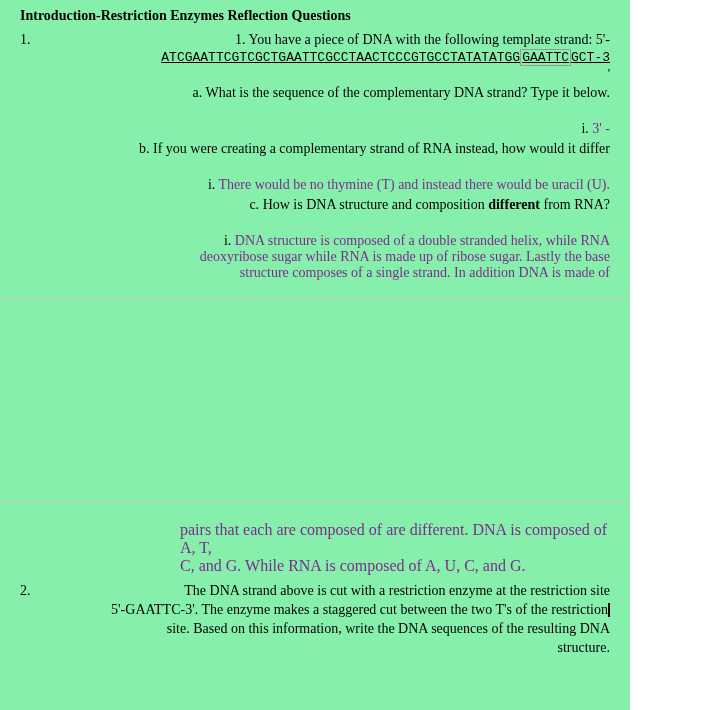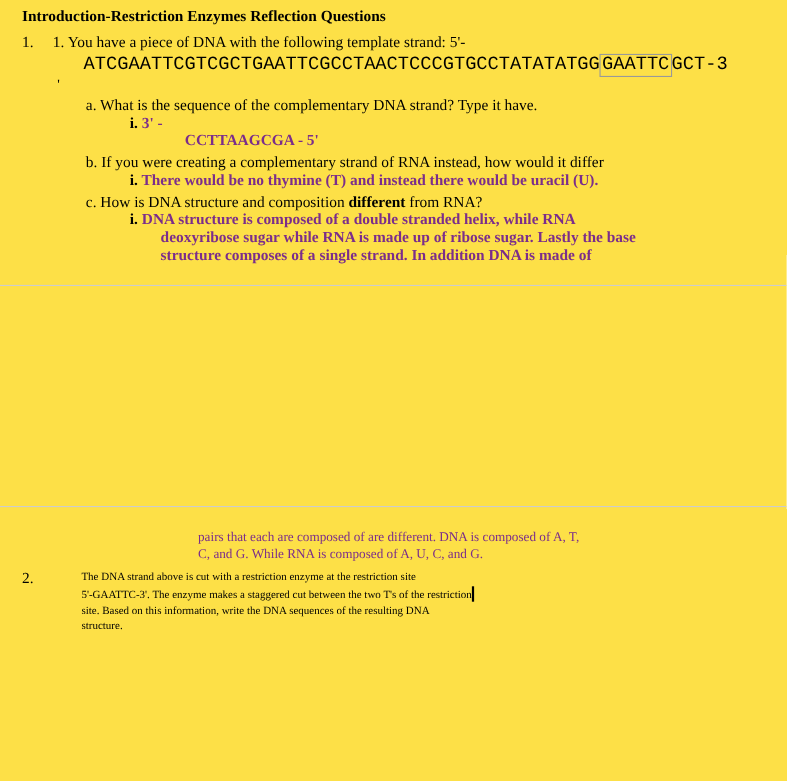--- a/index.html
+++ b/index.html
@@ -12,42 +12,43 @@
       font-family: "Times New Roman", Times, serif;
       font-size: 14px;
       background: #fff;
       color: #000;
       width: 715px;
       min-height: 710px;
       overflow: hidden;
     }
 
     .page-container {
-      width: 715px;
+      width: 630px;
       min-height: 710px;
       position: relative;
-      background: #fde047;
+      background: #86efac;
     }
 
     .top-section {
       padding: 8px 20px 10px 20px;
       border-bottom: 1px solid #ccc;
     }
 
     .section-title {
       font-weight: bold;
       font-size: 14px;
       margin-bottom: 8px;
     }
 
     .dna-sequence {
       font-family: "Courier New", monospace;
-      font-size: 17px;
+      font-size: 13px;
       margin-left: 28px;
       margin-top: 2px;
+      text-decoration: underline;
     }
 
     .highlight-box {
       display: inline;
       border: 1px solid #999;
       padding: 0 1px;
       background: transparent;
     }
 
     .sub-list {
@@ -58,47 +59,46 @@
     .sub-item {
       margin-bottom: 4px;
     }
 
     .sub-label {
       font-style: normal;
     }
 
     .roman-list {
       padding-left: 40px;
-      margin-top: 0;
-      font-weight: bold;
+      margin-top: 20px;
     }
 
     .roman-item {
       margin-bottom: 3px;
     }
 
     .answer-text {
       color: #7B2D8B;
       font-size: 14px;
     }
 
     .bottom-section {
       padding: 20px 20px 10px 20px;
     }
 
     .continuation-text {
       margin-left: 160px;
       color: #7B2D8B;
-      font-size: 12px;
+      font-size: 16px;
       margin-bottom: 8px;
     }
 
     .q2-text {
       margin-left: 26px;
-      font-size: 10px;
+      font-size: 14px;
     }
 
     .q2-line {
       margin-bottom: 3px;
     }
 
     .text-cursor {
       display: inline-block;
       width: 2px;
       height: 14px;
@@ -123,20 +123,21 @@
       margin-bottom: 4px;
     }
 
     .main-q-num {
       min-width: 28px;
       font-size: 14px;
     }
 
     .main-q-content {
       flex: 1;
+      text-align: right;
     }
 
   </style>
 </head>
 <body>
 
 <div class="page-container">
 
   <div class="top-section">
 
@@ -149,27 +150,26 @@
         <span>You have a piece of DNA with the following template strand: 5'-</span>
         <div class="dna-sequence">
           <span>ATCGAATTCGTCGCTGAATTCGCCTAACTCCCGTGCCTATATATGG</span><span class="highlight-box">GAATTC</span><span>GCT-3</span>
         </div>
         <div style="margin-left:4px; font-size:13px;">'</div>
 
         
         <div class="sub-list">
           <div class="sub-item">
             <span class="sub-label">a.</span>
-            <span>What is the sequence of the complementary DNA strand? Type it have.</span>
+            <span>What is the sequence of the complementary DNA strand? Type it below.</span>
             <div class="roman-list">
               <div class="roman-item">
                 <span>i.</span>
                 <span class="answer-text">  3' -</span>
                 <div style="margin-left: 50px;">
-                  <div class="answer-text">CCTTAAGCGA - 5'</div>
                 </div>
               </div>
             </div>
           </div>
 
           <div class="sub-item">
             <span class="sub-label">b.</span>
             <span> If you were creating a complementary strand of RNA instead, how would it differ</span>
             <div class="roman-list">
               <div class="roman-item">

